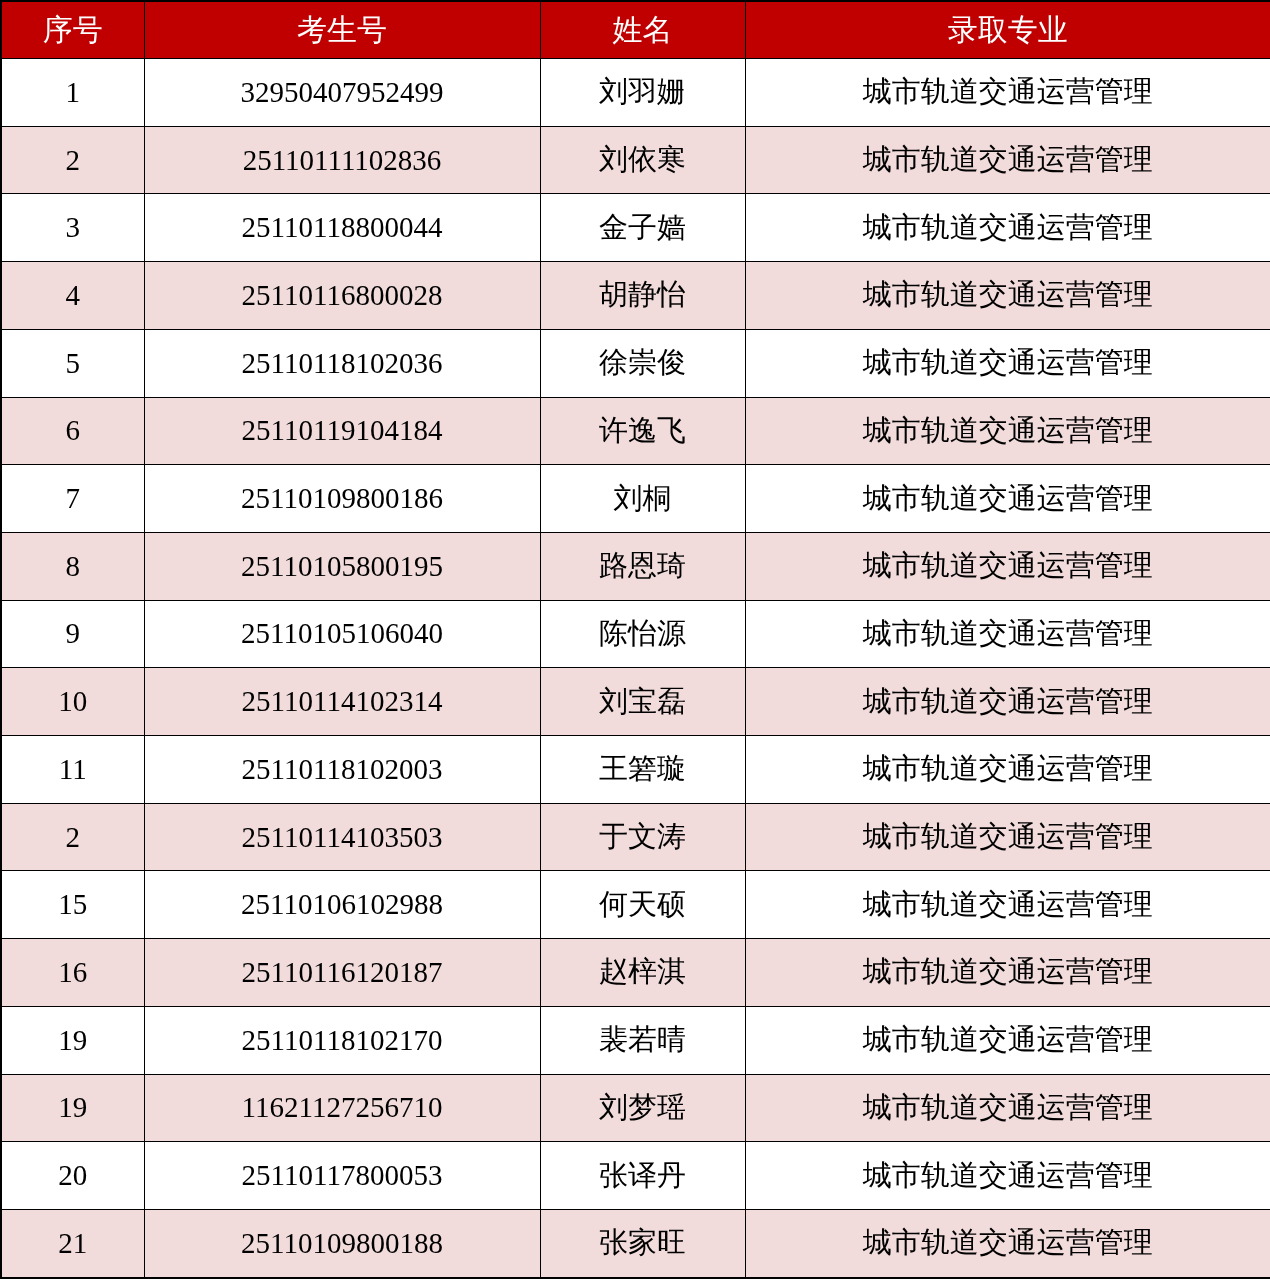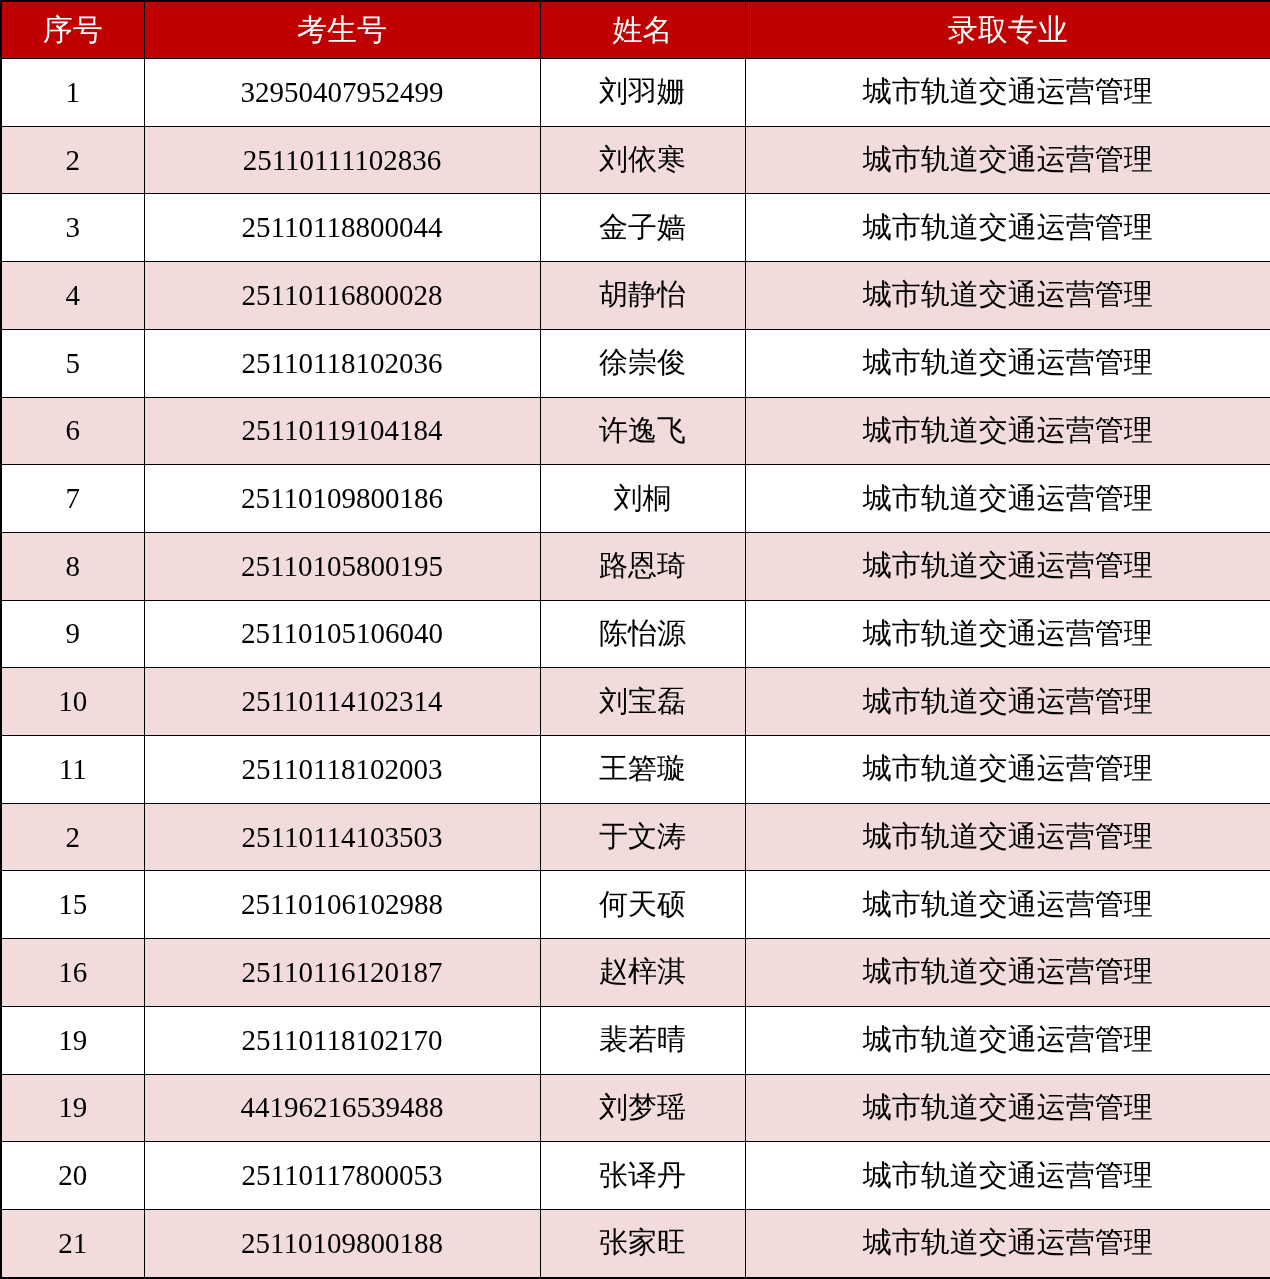--- a/index.html
+++ b/index.html
@@ -149,21 +149,21 @@
         <td>城市轨道交通运营管理</td>
       </tr>
       <tr>
         <td>19</td>
         <td>25110118102170</td>
         <td>裴若晴</td>
         <td>城市轨道交通运营管理</td>
       </tr>
       <tr>
         <td>19</td>
-        <td>44196216539488</td>
+        <td>11621127256710</td>
         <td>刘梦瑶</td>
         <td>城市轨道交通运营管理</td>
       </tr>
       <tr>
         <td>20</td>
         <td>25110117800053</td>
         <td>张译丹</td>
         <td>城市轨道交通运营管理</td>
       </tr>
       <tr>

